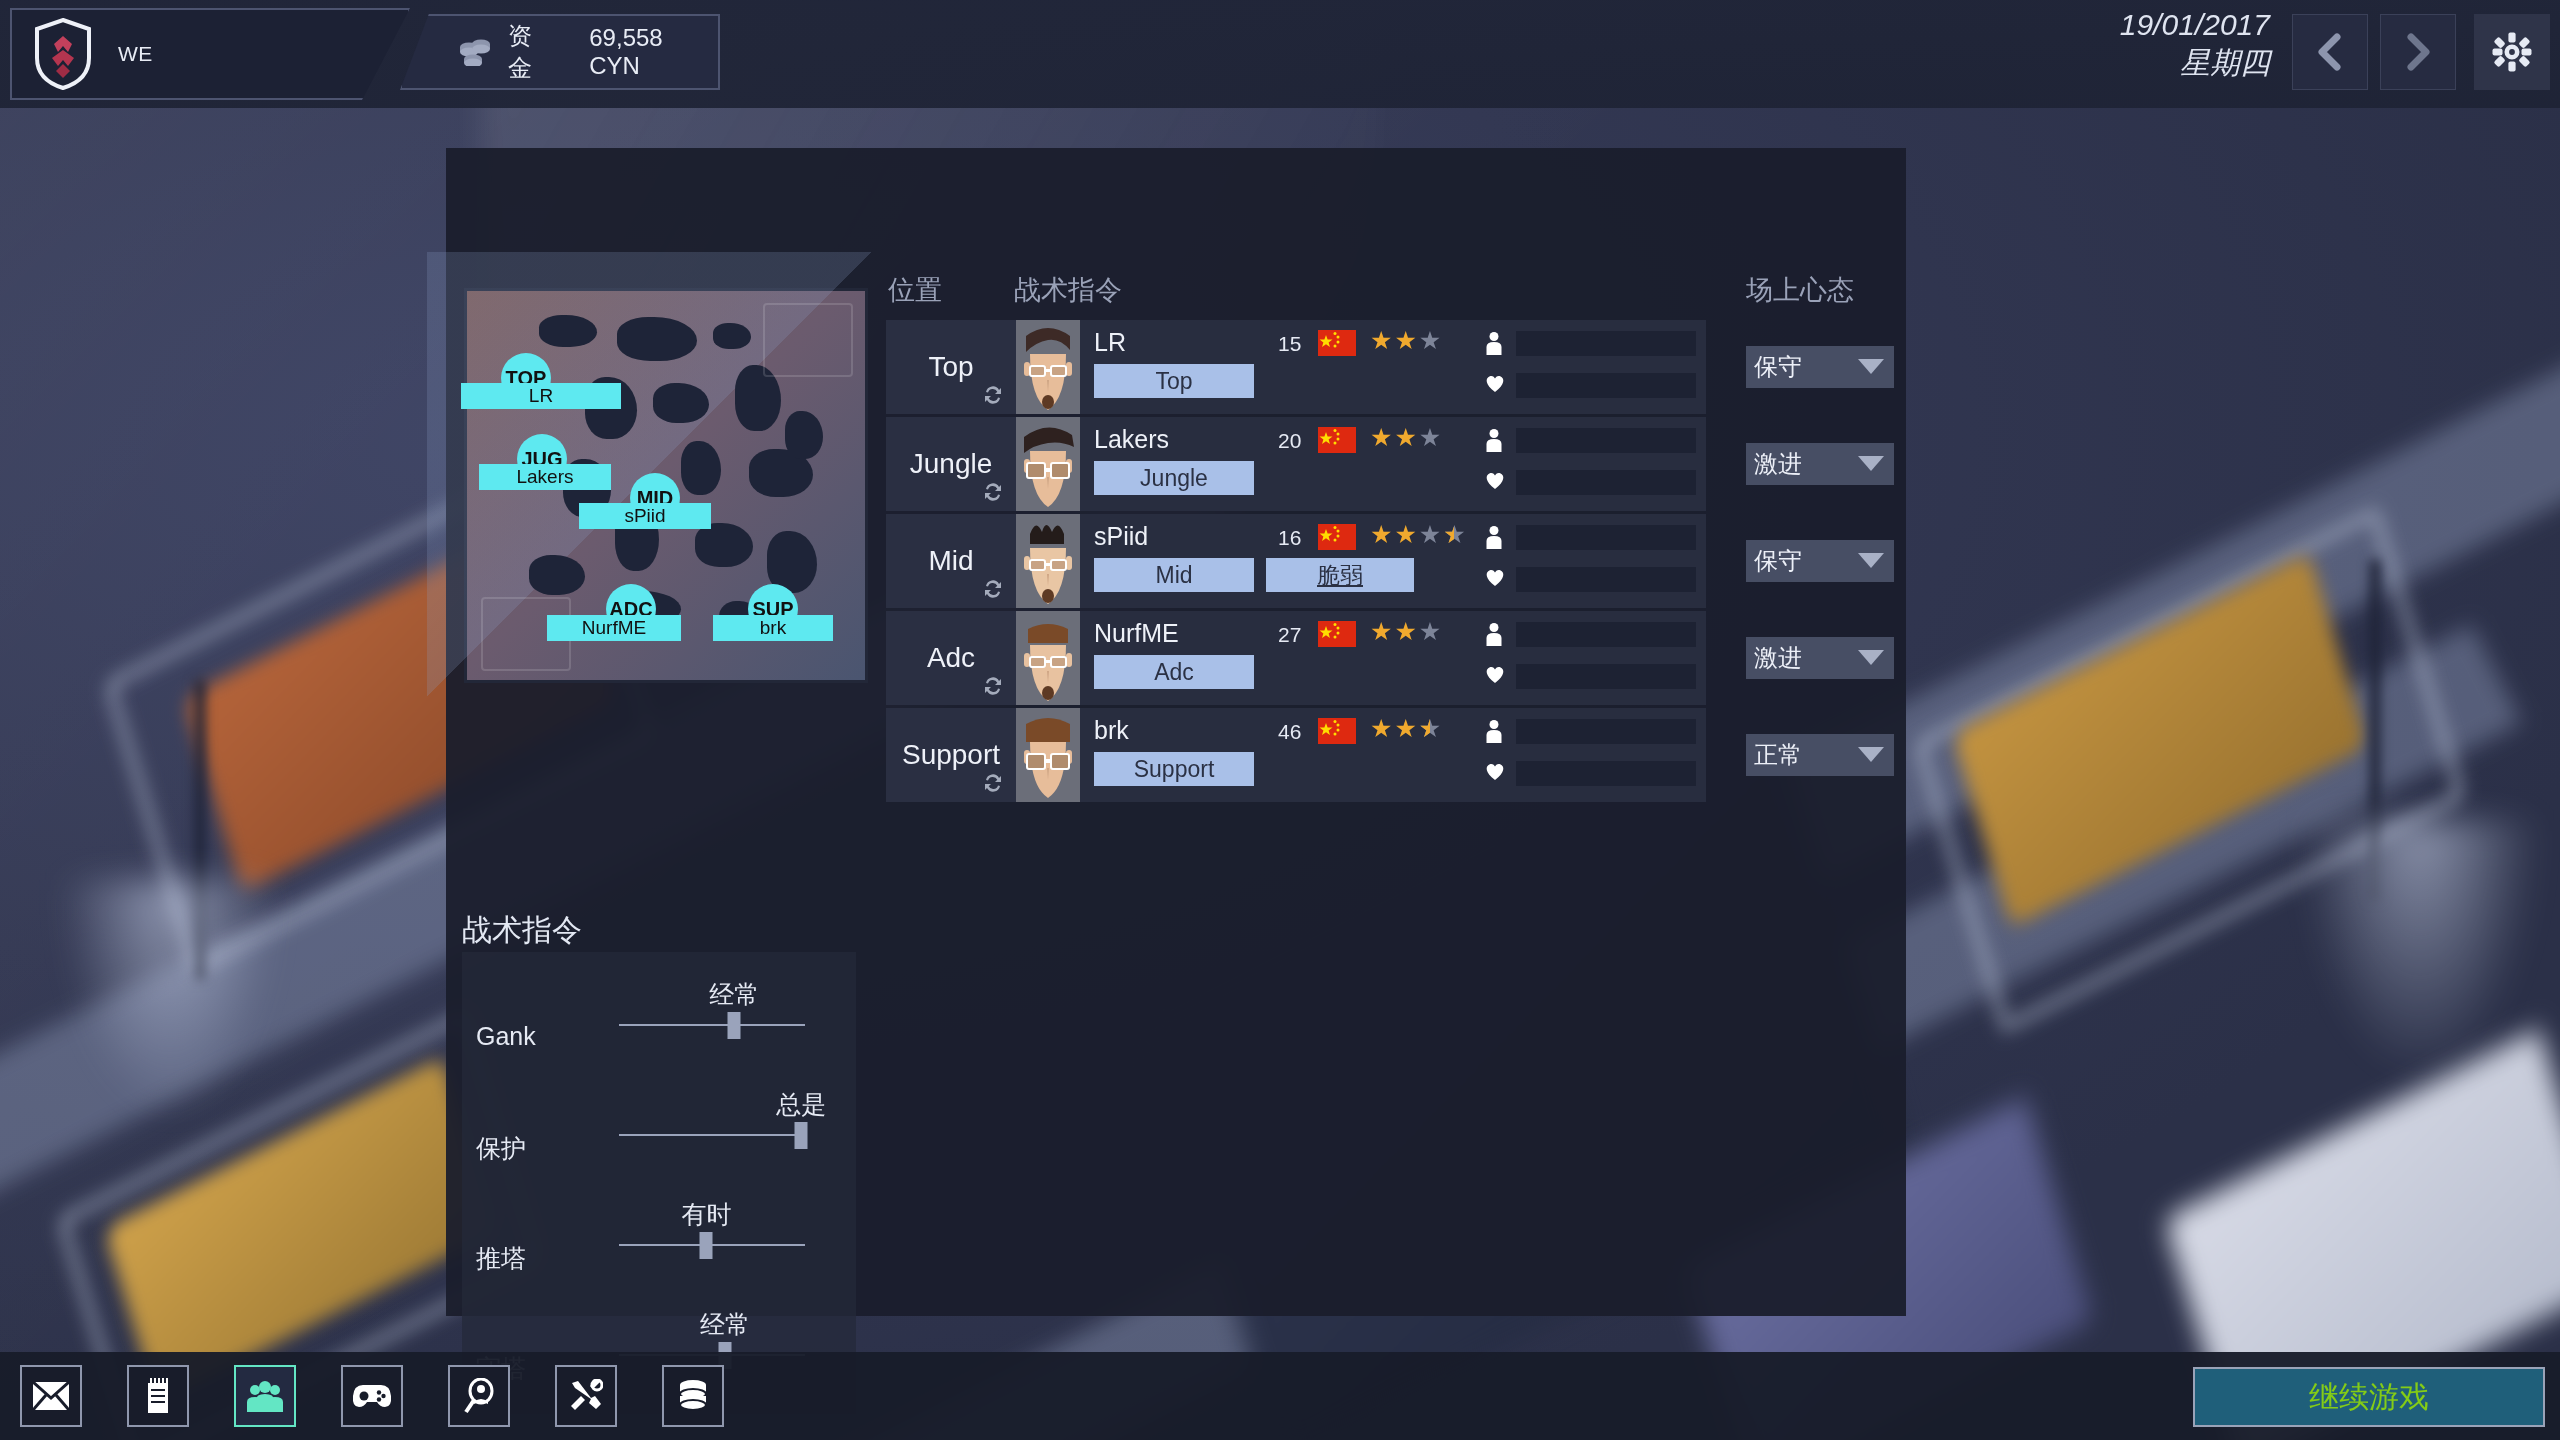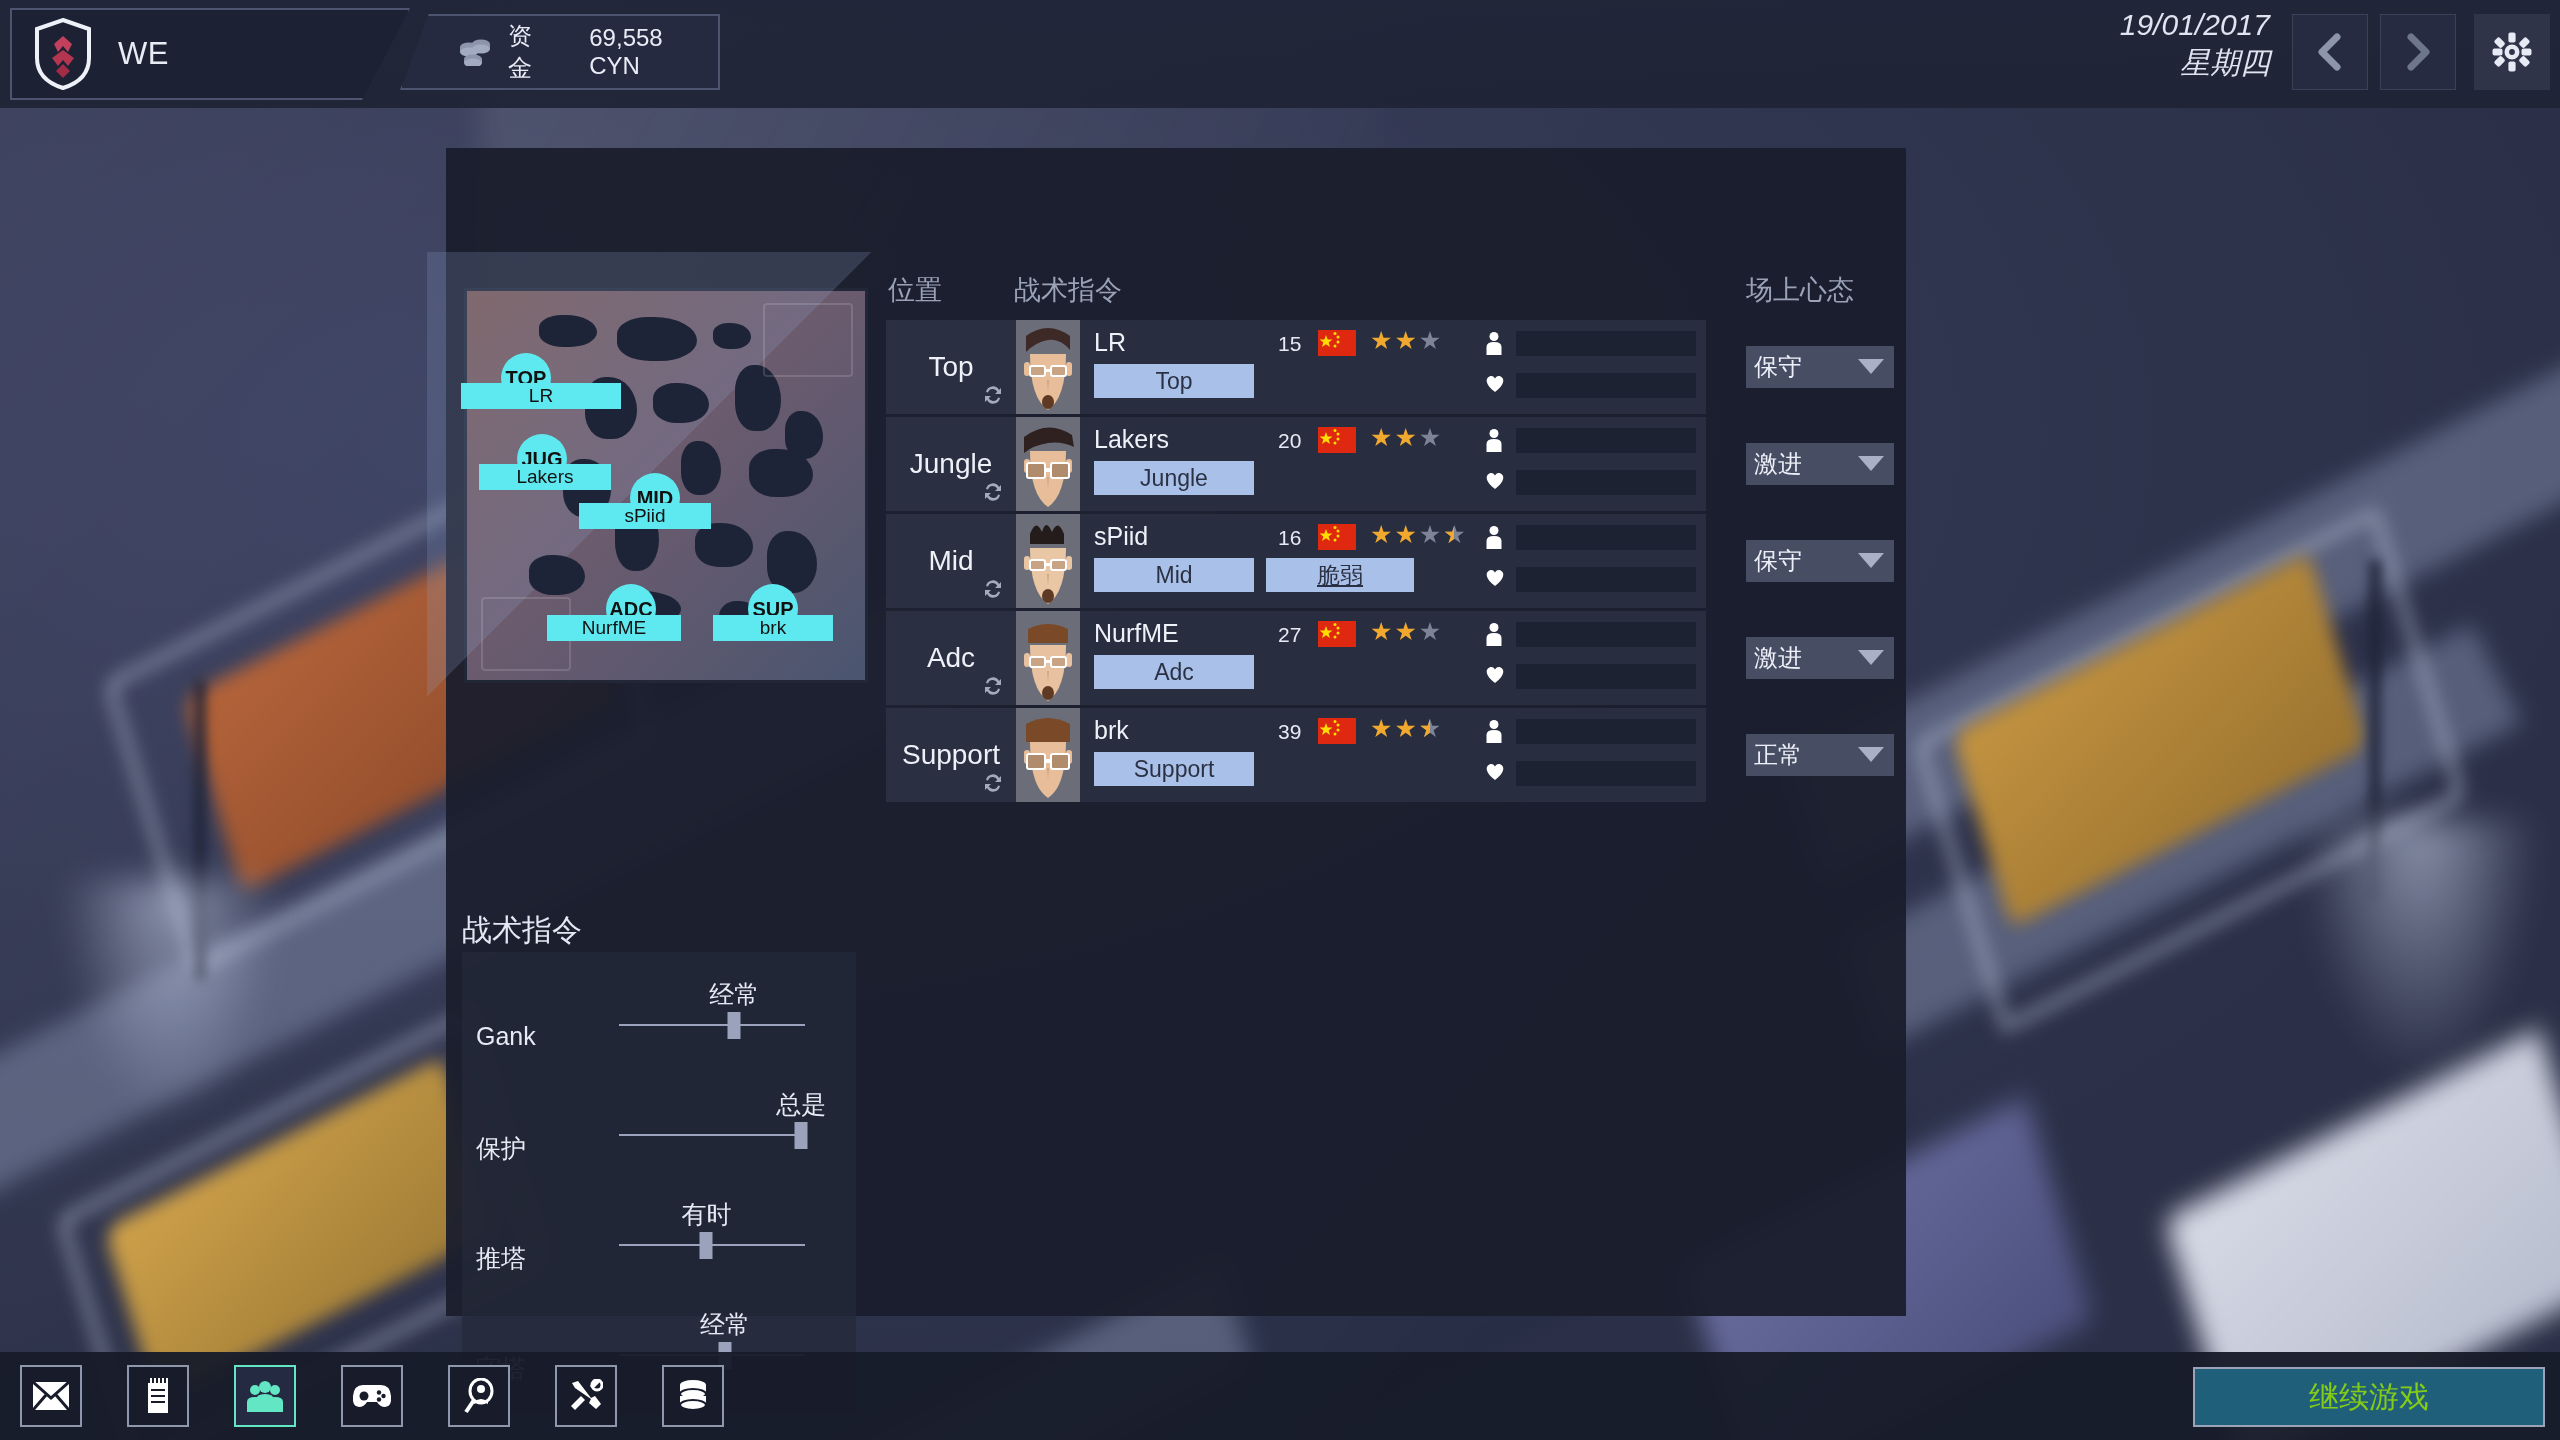--- a/index.html
+++ b/index.html
@@ -47,21 +47,21 @@
     background: linear-gradient(180deg, rgba(32,37,56,.97), rgba(30,35,53,.93));
   }
   .team-plate {
     position: absolute; left: 10px; top: 8px; width: 400px; height: 92px;
     background: #1c2134;
     border: 2px solid #4d5470;
     clip-path: polygon(0 0, 100% 0, 88% 100%, 0% 100%);
     display: flex; align-items: center; gap: 26px; padding-left: 22px;
   }
   .crest { width: 58px; height: 72px; position: relative; flex: none; }
-  .team-name { color: #e8ecf5; font-size: 31px; letter-spacing: .5px; }
+  .team-name { color: #e8ecf5; font-size: 21px; letter-spacing: .5px; }
 
   .money-plate {
     position: absolute; left: 400px; top: 14px; width: 320px; height: 76px;
     background: #252a41; border: 2px solid #4d5470;
     clip-path: polygon(9% 0, 100% 0, 100% 100%, 0% 100%);
     display: flex; align-items: center; gap: 16px; padding-left: 56px;
   }
   .coins { width: 34px; height: 28px; position: relative; flex: none; }
   .money-label { color: #e8ecf5; font-size: 24px; }
   .money-value { color: #e8ecf5; font-size: 24px; margin-left: 18px; }
@@ -701,21 +701,21 @@
     <rect x="50" y="42" width="6" height="14" rx="3" fill="#e7bd9a"></rect>
     <rect x="11" y="46" width="18" height="15" rx="2" fill="#b08c6d" stroke="#fff" stroke-width="2"></rect>
                 <rect x="35" y="46" width="18" height="15" rx="2" fill="#b08c6d" stroke="#fff" stroke-width="2"></rect>
                 <rect x="29" y="51" width="6" height="4" fill="#fff"></rect>
     <path d="M31 60 L33 60 L32 72 Z" fill="#cfa685"></path>
 
   </svg>
             </div>
     <div class="cell-info">
       <div class="pname">brk</div>
-      <div class="page">39</div>
+      <div class="page">46</div>
       <div class="flag">
                 <svg width="38" height="26" viewBox="0 0 38 26">
   <rect width="38" height="26" fill="#de2910"></rect>
   <polygon points="8,5 9.6,9.6 14.5,9.6 10.6,12.5 12,17 8,14.2 4,17 5.4,12.5 1.6,9.6 6.4,9.6" fill="#ffde00"></polygon>
   <circle cx="17" cy="3.5" r="1.5" fill="#ffde00"></circle>
   <circle cx="20" cy="7" r="1.5" fill="#ffde00"></circle>
   <circle cx="20" cy="12" r="1.5" fill="#ffde00"></circle>
   <circle cx="17" cy="16" r="1.5" fill="#ffde00"></circle>
 </svg>
               </div>

